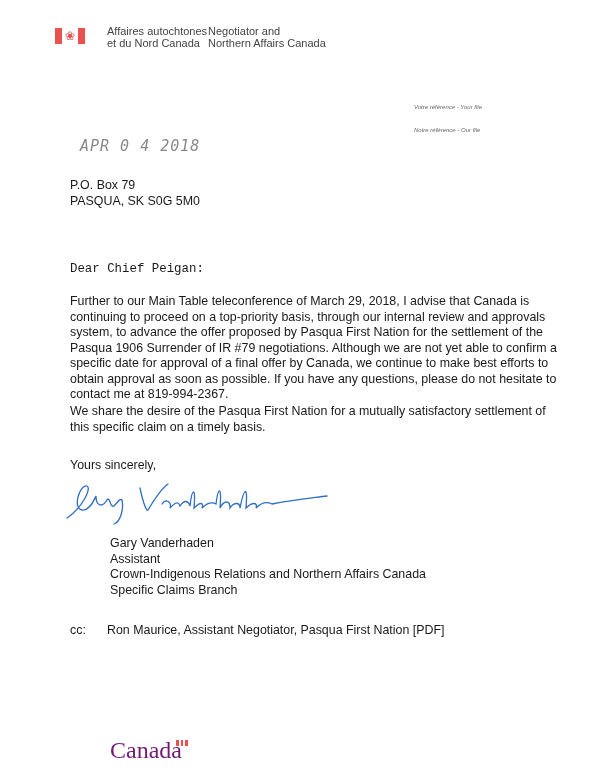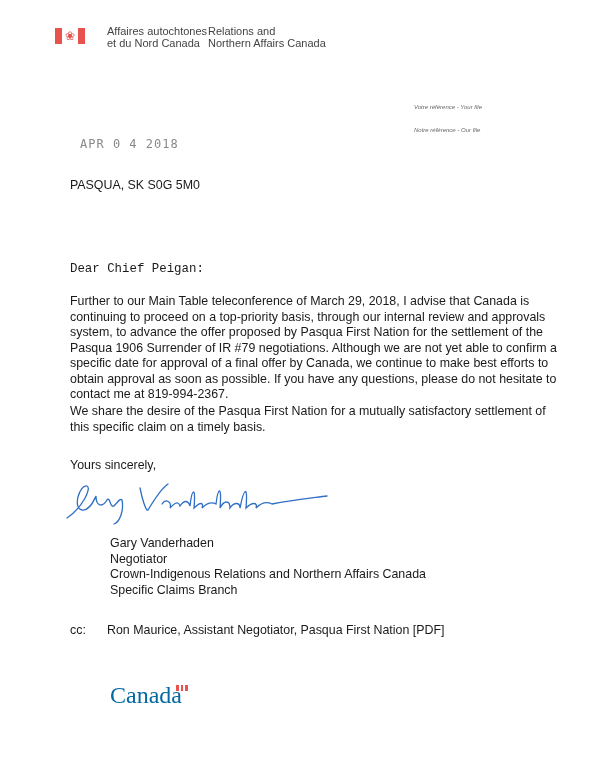--- a/index.html
+++ b/index.html
@@ -4,70 +4,71 @@
   <style>
     html, body { margin:0; padding:0; }
     body { width:600px; height:777px; background:#ffffff; position:relative; overflow:hidden;
            font-family:"Liberation Sans", sans-serif; color:#1a1a1a; }
     .abs { position:absolute; }
     .flag { left:55px; top:28px; width:30px; height:16px; }
     .flag .bar { position:absolute; top:0; width:7px; height:16px; background:#e8524f; }
     .flag .leaf { position:absolute; left:10px; top:1px; width:10px; font-size:12px; line-height:14px; color:#e8524f; text-align:center; }
     .dept { font-size:11px; line-height:11.5px; color:#444; }
     .ref { font-size:6px; font-style:italic; color:#666; }
-    .stamp { left:80px; top:137px; font-family:"DejaVu Sans Mono", monospace; font-size:12px; color:#888; letter-spacing:1px; }
+    .stamp { left:80px; top:137px; font-family:"DejaVu Sans Mono", monospace; font-size:15px; color:#888; letter-spacing:1px;font-style:italic; }
     .body-text { font-size:12.4px; line-height:15.5px; color:#1a1a1a; }
     .para { left:70px; width:490px; }
     .sig { left:62px; top:478px; width:270px; height:50px; }
     .cc-label { left:70px; top:623px; }
     .cc-text { left:107px; top:623px; }
-    .wordmark { left:110px; top:682px; font-family:"Liberation Serif", serif; font-size:24px; color:#0369a1; }
+    .wordmark { left:110px; top:737px; font-family:"Liberation Serif", serif; font-size:24px; color:#701a75; }
     .wm-flag { position:absolute; left:66px; top:3px; width:12px; height:6px; }
     .wm-flag span { position:absolute; top:0; height:6px; background:#e8524f; }
   </style>
 </head>
 <body>
 
 <div class="abs flag">
   <div class="bar" style="left:0"></div>
   <div class="leaf">❀</div>
   <div class="bar" style="left:23px"></div>
 </div>
 <div class="abs dept" style="left:107px; top:26px;">
   <div>Affaires autochtones</div>
   <div>et du Nord Canada</div>
 </div>
 <div class="abs dept" style="left:208px; top:26px;">
-  <div>Relations and</div>
+  <div>Negotiator and</div>
   <div>Northern Affairs Canada</div>
 </div>
 
 <div class="abs ref" style="left:414px; top:104px;">Votre référence - Your file</div>
 <div class="abs ref" style="left:414px; top:127px;">Notre référence - Our file</div>
 
 <div class="abs stamp">APR 0 4 2018</div>
 
 <div class="abs body-text" style="left:70px; top:178px;">
+  <div>P.O. Box 79</div>
   <div>PASQUA, SK S0G 5M0</div>
 </div>
 
 <div class="abs body-text" style="left:70px; top:262px;font-family:Liberation Mono, monospace;">Dear Chief Peigan:</div>
 
 <div class="abs body-text para" style="top:294px;">Further to our Main Table teleconference of March 29, 2018, I advise that Canada is continuing to proceed on a top-priority basis, through our internal review and approvals system, to advance the offer proposed by Pasqua First Nation for the settlement of the Pasqua 1906 Surrender of IR #79 negotiations.  Although we are not yet able to confirm a specific date for approval of a final offer by Canada, we continue to make best efforts to obtain approval as soon as possible. If you have any questions, please do not hesitate to contact me at 819-994-2367.</div>
 <div class="abs body-text para" style="top:404px;">We share the desire of the Pasqua First Nation for a mutually satisfactory settlement of this specific claim on a timely basis.</div>
 
 <div class="abs body-text" style="left:70px; top:458px;">Yours sincerely,</div>
 
 <svg class="abs sig" viewBox="0 0 270 50">
   <path d="M5 40 C 20 30, 30 10, 25 8 C 18 6, 10 30, 20 32 C 28 33, 32 22, 34 18 C 34 28, 40 30, 45 22 C 48 18, 48 30, 52 28 C 56 24, 58 20, 60 22 C 62 32, 58 44, 52 46 M 78 10 C 80 20, 84 34, 86 32 C 92 22, 100 10, 106 6 M 100 26 C 104 20, 110 24, 108 30 C 112 26, 116 22, 118 28 C 122 22, 126 22, 128 28 C 130 10, 134 8, 132 30 C 138 24, 142 24, 140 30 C 146 24, 150 24, 154 26 C 156 10, 160 6, 158 30 C 162 22, 168 22, 168 30 C 172 24, 178 24, 178 30 C 182 10, 186 6, 184 30 C 190 24, 196 24, 194 30 C 200 24, 206 24, 210 26 C 230 22, 250 20, 265 18" fill="none" stroke="#2f6fc4" stroke-width="1.3" stroke-linecap="round"></path>
 </svg>
 
 <div class="abs body-text" style="left:70px; top:536px;margin-left:40px;">
   <div>Gary Vanderhaden</div>
-  <div>Negotiator</div>
+  <div>Assistant</div>
   <div>Crown-Indigenous Relations and Northern Affairs Canada</div>
   <div>Specific Claims Branch</div>
 </div>
 
 <div class="abs body-text cc-label">cc:</div>
 <div class="abs body-text cc-text">Ron Maurice, Assistant Negotiator, Pasqua First Nation [PDF]</div>
 
 <div class="abs wordmark">
   <span>Canada</span>
   <div class="wm-flag">

